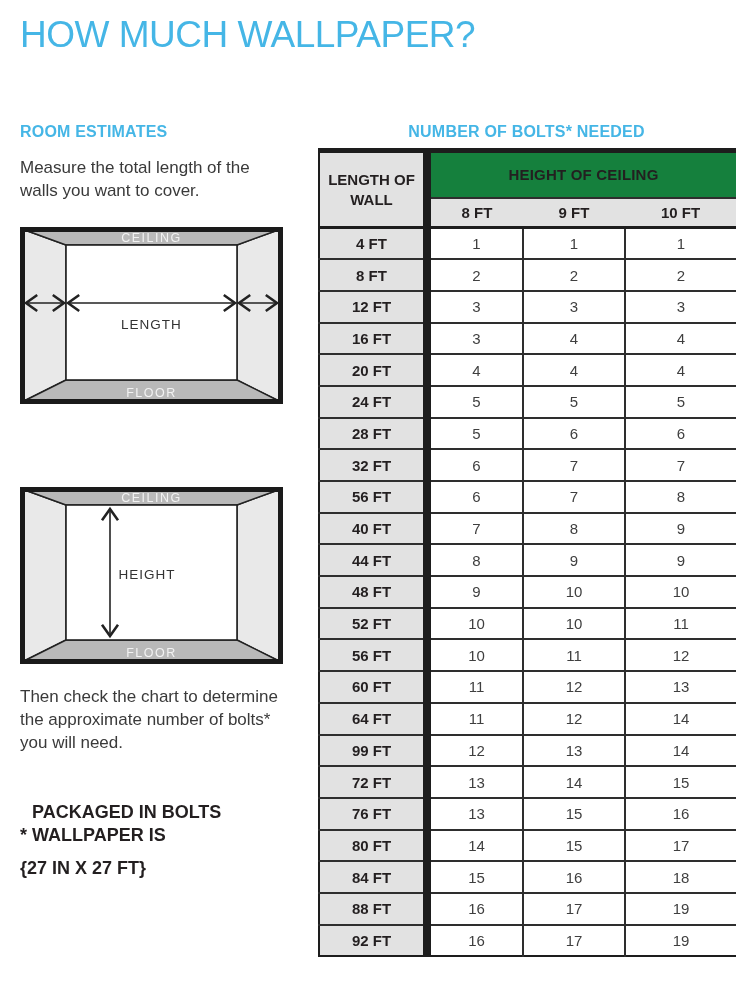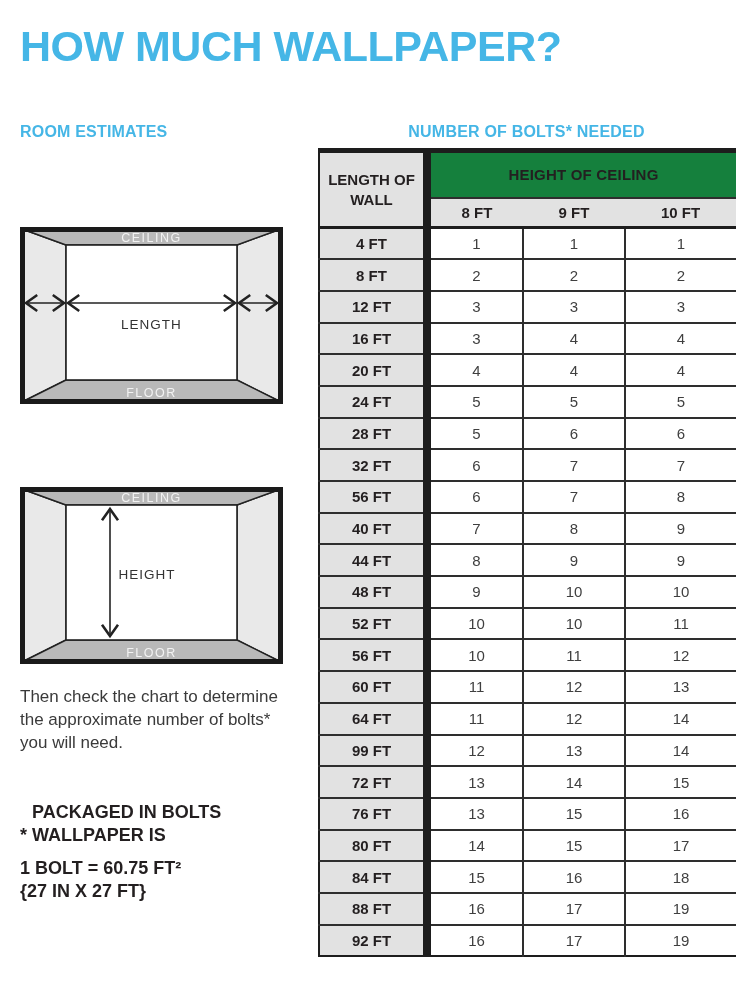--- a/index.html
+++ b/index.html
@@ -1,21 +1,21 @@
 <!DOCTYPE html>
 <html style="--accent: #45B6E6;"><head>
 <meta charset="utf-8">
 <style>
   * { margin:0; padding:0; box-sizing:border-box; }
   html,body { width:752px; height:990px; background:#ffffff;
     font-family:"Liberation Sans", sans-serif; }
   .page { position:relative; width:752px; height:990px; overflow:hidden; background:#fff; }
   .abs { position:absolute; }
 
-  .page-title { left:20px; top:22px; font-size:43px; font-weight:bold;
+  .page-title { left:20px; top:14px; font-size:37px; font-weight:normal;
     color:var(--accent,#45B6E6); letter-spacing:-0.5px; }
 
   .section-heading { font-size:16px; font-weight:bold; color:var(--accent,#45B6E6);
     letter-spacing:0.2px; }
   .heading-left { left:20px; top:123px; }
   .heading-right { left:318px; top:123px; width:417px; text-align:center; }
 
   .instruction { left:20px; width:256px; font-size:17px; line-height:23px; color:#3a3a3a; }
   .p1 { top:156px; }
   .p2 { top:421px; }
@@ -51,20 +51,21 @@
 </head>
 <body>
 
 <div class="page">
 
   <h1 class="abs page-title">HOW MUCH WALLPAPER?</h1>
 
   <div class="abs section-heading heading-left">ROOM ESTIMATES</div>
   <div class="abs section-heading heading-right">NUMBER OF BOLTS* NEEDED</div>
 
+  <p class="abs instruction p1">Measure the total length of the walls you want to cover.</p>
 
   <svg class="abs diagram d1" width="263" height="177" viewBox="0 0 263 177">
     <defs>
       <marker id="arrE" viewBox="0 0 10 12" refX="8" refY="6" markerWidth="10" markerHeight="12" orient="auto">
         <path d="M1,1 L8,6 L1,11" fill="none" stroke="#222" stroke-width="1.6"></path>
       </marker>
       <marker id="arrS" viewBox="0 0 10 12" refX="2" refY="6" markerWidth="10" markerHeight="12" orient="auto">
         <path d="M9,1 L2,6 L9,11" fill="none" stroke="#222" stroke-width="1.6"></path>
       </marker>
     </defs>
@@ -97,21 +98,20 @@
   </svg>
 
   <p class="abs instruction p3">Then check the chart to determine the approximate number of bolts* you will need.</p>
 
   <div class="abs footnote fn1">
     <div class="hang" style="text-indent:0;">PACKAGED IN BOLTS</div>
     <div class="hang">* WALLPAPER IS</div>
   </div>
 
   <div class="abs footnote fn2">
-    <div>1 BOLT = 60.75 FT²</div>
     <div>{27 IN X 27 FT}</div>
   </div>
 
   <div class="abs bolts-table-wrap">
     <table class="bolts">
       <colgroup>
           <col class="c1">
           <col class="c2">
           <col class="c3">
           <col class="c4">

